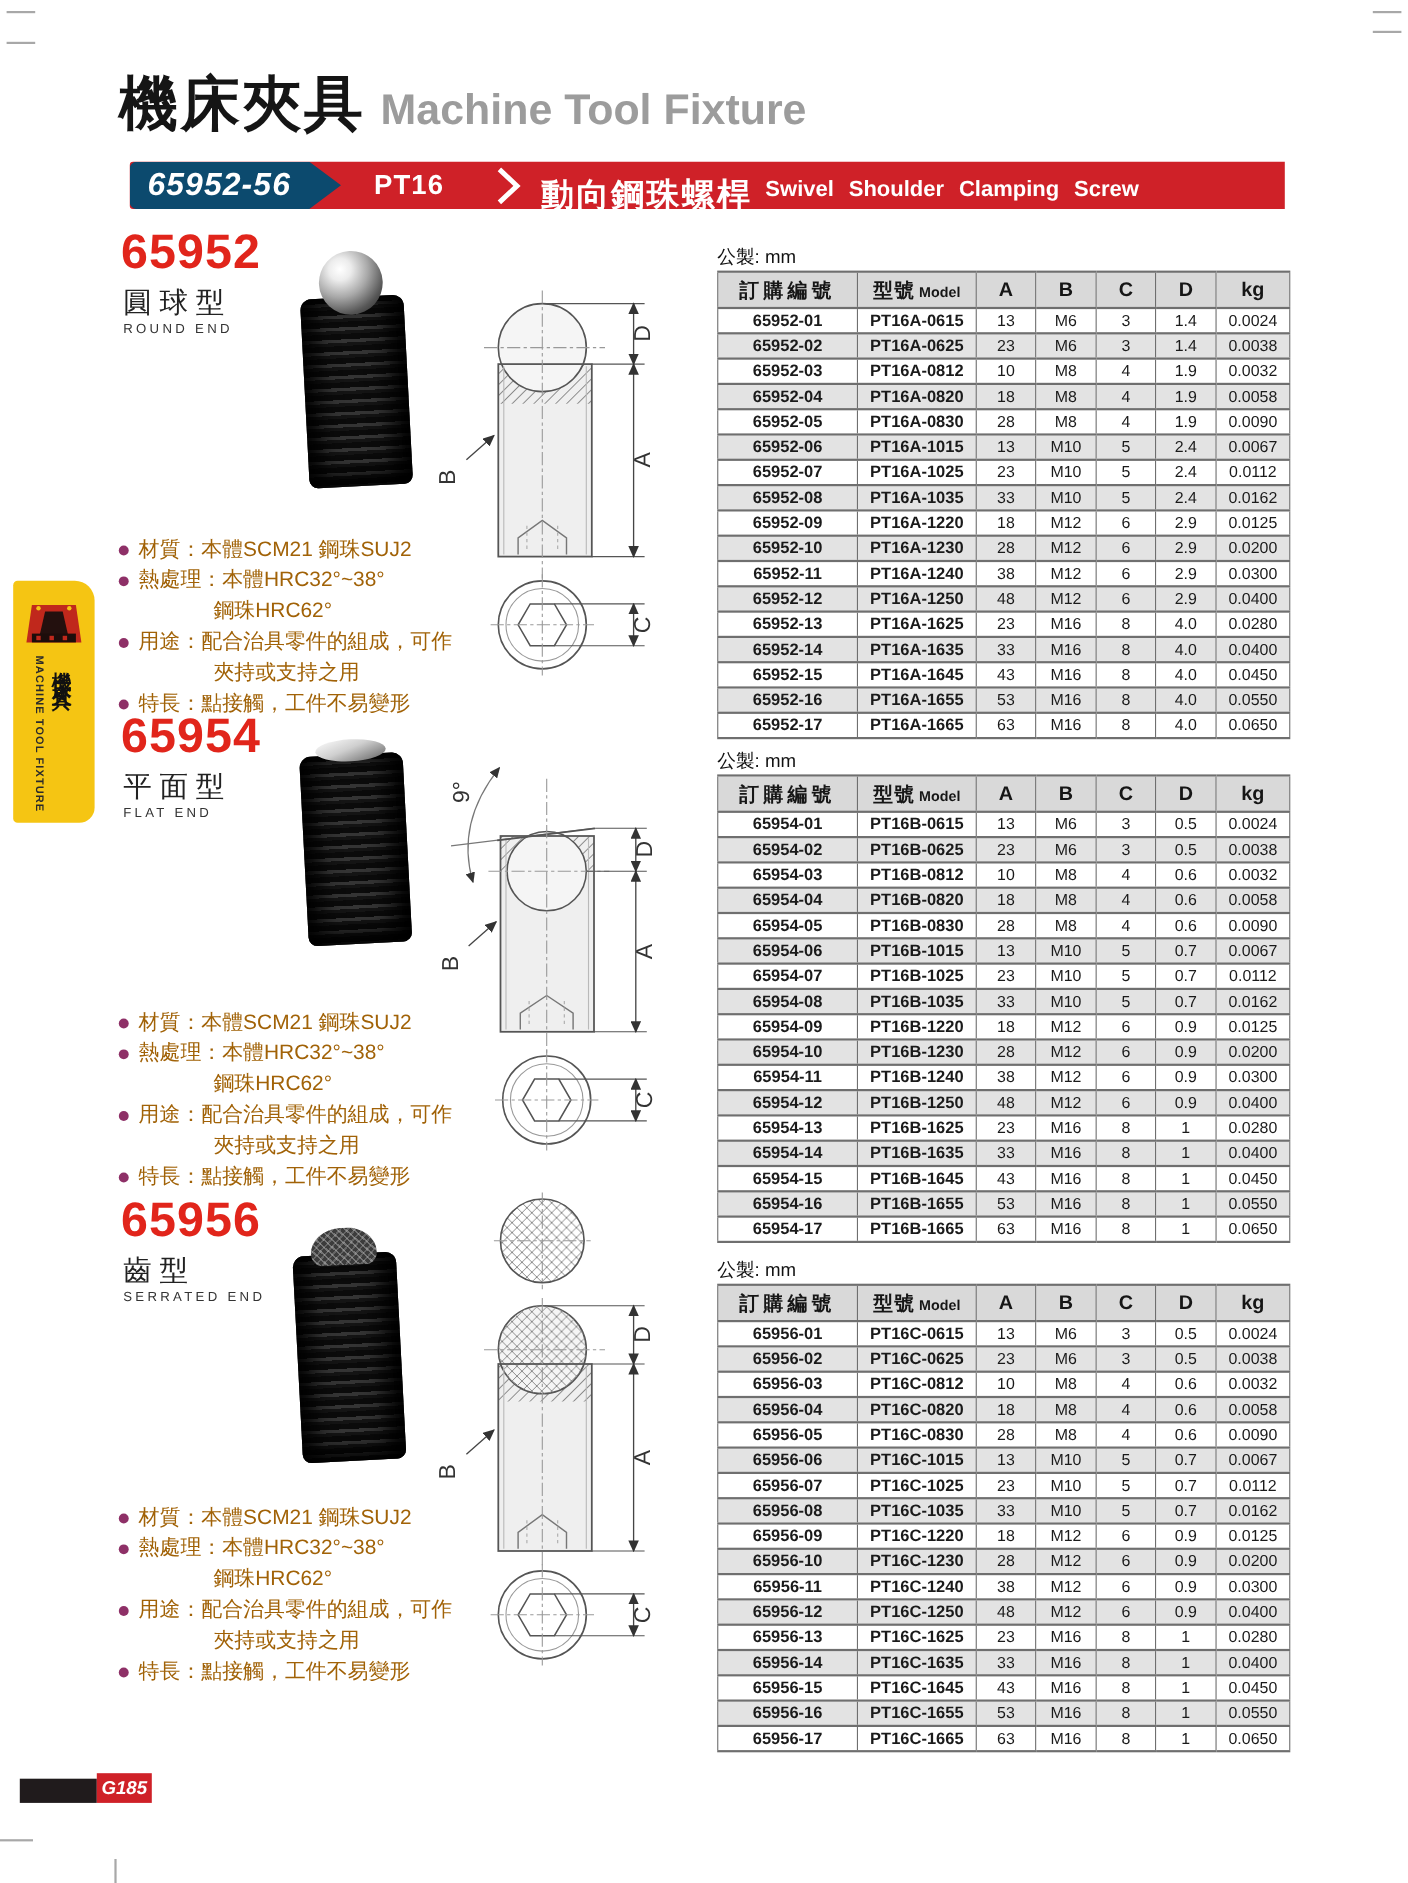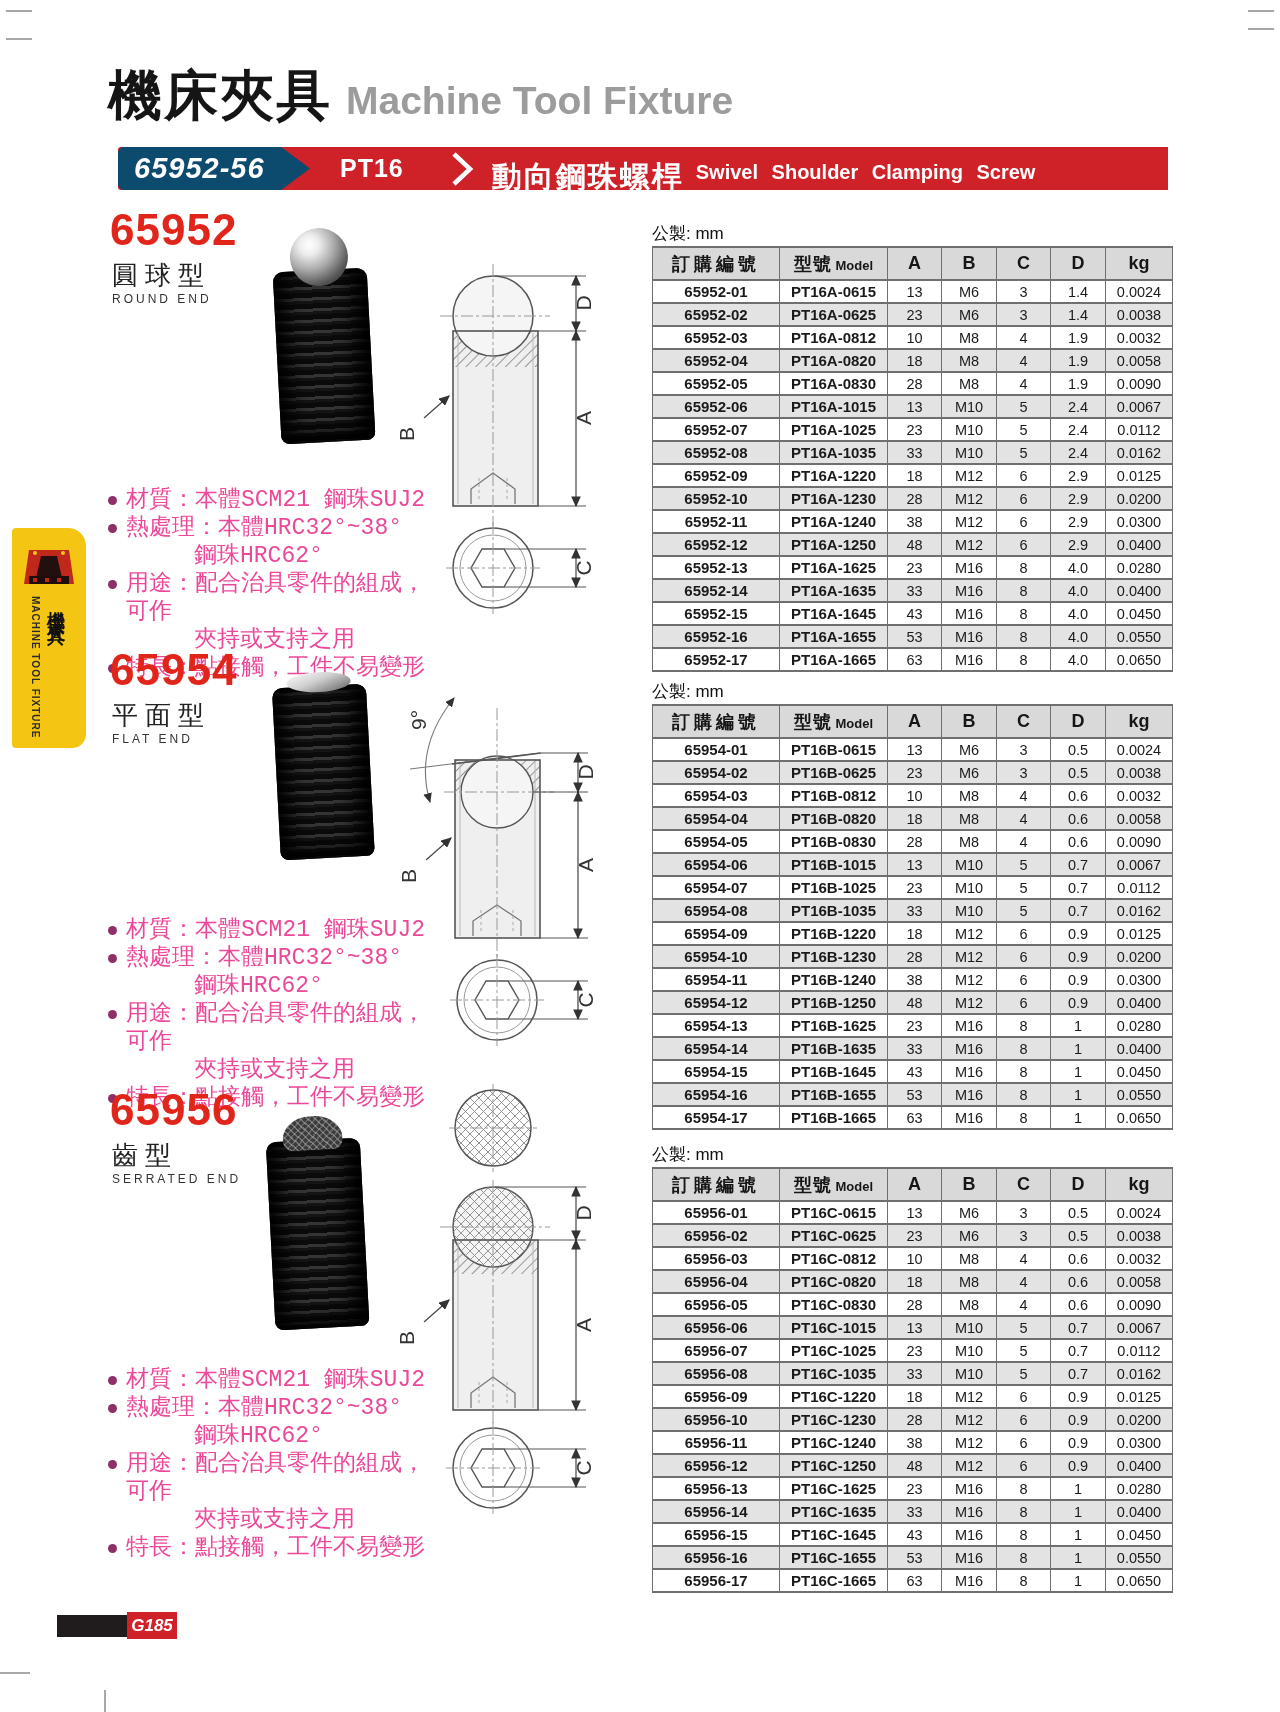--- a/index.html
+++ b/index.html
@@ -52,21 +52,21 @@
 
   
   .drawing{position:absolute;left:398px;}
   #sec1 .drawing{top:36px;} #sec2 .drawing{left:390px;top:28px;} #sec3 .drawing{top:0px;}
   .drawing svg{display:block;}
   .dim-t{font-size:21px;fill:#333;}
 
   
   .bullets{position:absolute;left:108px;top:286px;width:320px;}
   #sec2 .bullets{top:276px;}
-  .bullet-line{display:flex;align-items:flex-start;font-size:23px;line-height:28px;color:#ec4899;font-family:Liberation Mono, monospace;}
+  .bullet-line{display:flex;align-items:flex-start;font-size:19px;line-height:28px;color:#a16207;}
   .bullet-line .dot{width:9px;height:9px;border-radius:50%;background:#8e3067;margin:10px 9px 0 0;flex:0 0 auto;}
   .bullet-line.cont{padding-left:86px;}
 
   
   .unit-label{position:absolute;left:652px;font-size:17px;color:#111;}
   .tblwrap{position:absolute;left:652px;}
   #sec1 .unit-label{top:22px;} #sec1 .tblwrap{top:46px;}
   #sec2 .unit-label{top:40px;} #sec2 .tblwrap{top:64px;}
   #sec3 .unit-label{top:63px;} #sec3 .tblwrap{top:87px;}
   .tblwrap table{table-layout:fixed;width:513px;border-collapse:collapse;background:#fff;}
@@ -78,21 +78,21 @@
   .tblwrap th:nth-child(4){width:54px;}
   .tblwrap th:nth-child(5){width:53px;}
   .tblwrap th:nth-child(6){width:54px;}
   .tblwrap th:nth-child(7){width:66px;}
   .tblwrap td{height:21px;font-size:14.5px;color:#1a1a1a;}
   .tblwrap td.b{font-weight:bold;font-size:15px;}
   .tblwrap tbody tr:nth-child(even) td{background:#e3e3e3;}
   .hs{font-size:13px;font-weight:bold;letter-spacing:0;}
 
   
-  #pagenum{position:absolute;left:18px;top:1612px;display:flex;align-items:flex-start;margin-left:39px;}
+  #pagenum{position:absolute;left:18px;top:1612px;display:flex;align-items:flex-end;}
   #pagenum .bar{width:70px;height:22px;background:#201b1c;margin-top:3px;}
   #pagenum .red{width:50px;height:27px;background:#cf2128;display:flex;align-items:center;justify-content:center;}
   #pagenum .red span{color:#fff;font-weight:bold;font-style:italic;font-size:17px;}
 </style>
 </head>
 <body>
 
 <div id="page">
 
   <div class="mark" style="left:6px;top:10px;width:26px;height:2px;"></div>

